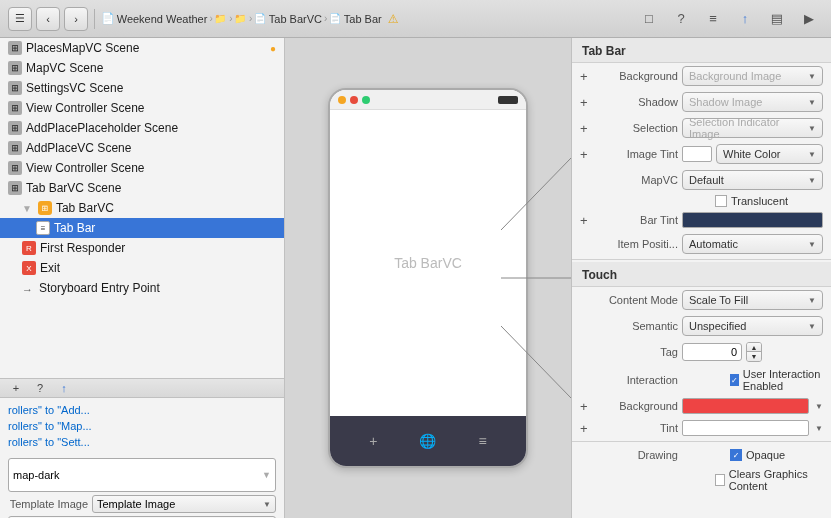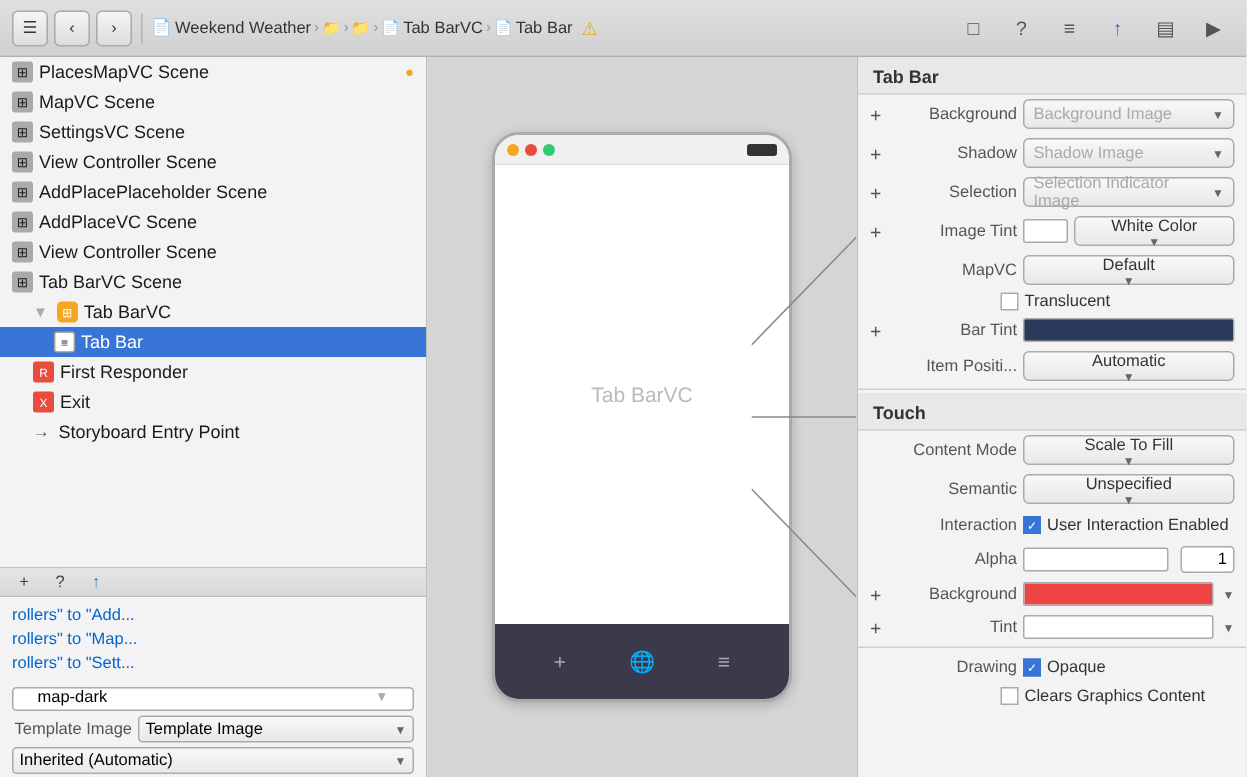--- a/index.html
+++ b/index.html
@@ -165,27 +165,27 @@
     }
     .field-label {
       font-size: 11px;
       color: #555;
       width: 80px;
       text-align: right;
       flex-shrink: 0;
     }
     .field-input {
       flex: 1;
-      height: 16px;
+      height: 34px;
       background: white;
       border: 1px solid #aaa;
       border-radius: 3px;
-      padding: 0 16px;
-      font-size: 11px;
-      display: flex; align-items: flex-start; justify-content: space-between;
+      padding: 0 4px;
+      font-size: 11px;
+      display: flex; align-items: center; justify-content: space-between;
     }
     .field-select {
       flex: 1;
       height: 18px;
       background: linear-gradient(to bottom, #f8f8f8, #e8e8e8);
       border: 1px solid #aaa;
       border-radius: 3px;
       padding: 0 4px;
       font-size: 11px;
       display: flex; align-items: center; justify-content: space-between;
@@ -289,39 +289,40 @@
       height: 20px;
       background: linear-gradient(to bottom, #f8f8f8, #e8e8e8);
       border: 1px solid #aaa;
       border-radius: 4px;
       padding: 0 6px;
       font-size: 11px;
       display: flex; align-items: center; justify-content: space-between;
       cursor: pointer;
       color: #aaa;
     }
-    .right-dropdown.has-value { color: #333; flex-direction: column; }
+    .right-dropdown.has-value { color: #333; }
     .right-plus {
       width: 14px;
       color: #555;
       font-size: 13px;
       flex-shrink: 0;
     }
     .right-row-full {
       padding: 2px 8px 2px 95px;
       font-size: 11px;
       color: #333;
       display: flex;
       align-items: center;
       gap: 4px;
     }
     .checkbox-wrap {
       display: flex;
       align-items: center;
       gap: 4px;
+      margin-left: 48px;
     }
     .cb {
       width: 12px; height: 12px;
       border: 1px solid #aaa;
       background: white;
       display: flex; align-items: center; justify-content: center;
       font-size: 8px;
       cursor: pointer;
     }
     .cb.checked { background: #3875d7; color: white; border-color: #3875d7; }
@@ -669,37 +670,40 @@
 
     <div class="right-row">
       <span class="right-plus" style="opacity:0;">+</span>
       <span class="right-row-label">Semantic</span>
       <div class="right-dropdown has-value">
         <span>Unspecified</span>
         <span class="select-arrow">▼</span>
       </div>
     </div>
 
+    <div class="right-row">
+      <span class="right-plus" style="opacity:0;">+</span>
+      <span class="right-row-label">Tag</span>
+      <input type="text" class="right-input-num" value="0" style="width: 60px;">
+      <div class="right-stepper">
+        <div class="stepper-btn">▲</div>
+        <div class="stepper-btn">▼</div>
+      </div>
+    </div>
 
     <div class="right-row">
       <span class="right-plus" style="opacity:0;">+</span>
       <span class="right-row-label">Interaction</span>
       <div class="checkbox-wrap">
         <div class="cb checked">✓</div>
         <span class="interaction-label">User Interaction Enabled</span>
       </div>
     </div>
 
 
-    <div class="right-row">
-      <span class="right-plus" style="opacity:0;">+</span>
-      <span class="right-row-label">Alpha</span>
-      <div class="alpha-bar"></div>
-      <input type="text" class="right-input-num" value="1" style="width: 36px; margin-left: 4px;">
-    </div>
 
     <div class="right-row">
       <span class="right-plus">+</span>
       <span class="right-row-label">Background</span>
       <div class="bg-color-bar"></div>
       <span class="select-arrow" style="margin-left:2px;">▼</span>
     </div>
 
     <div class="right-row">
       <span class="right-plus">+</span>

